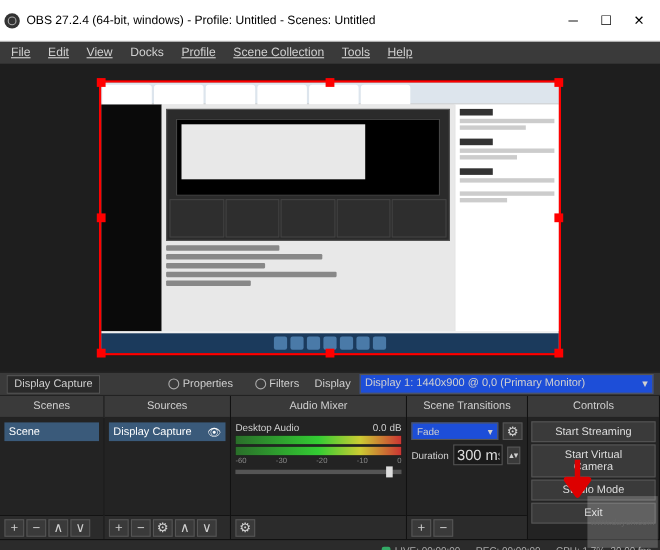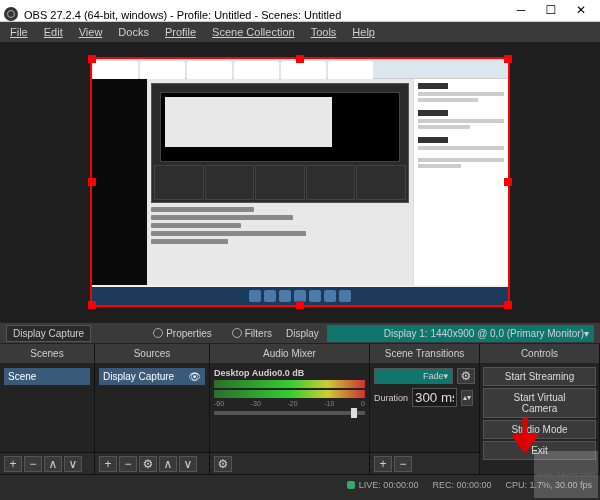--- a/index.html
+++ b/index.html
@@ -1,19 +1,19 @@
 <!DOCTYPE html>
 <html><head>
 <meta charset="utf-8">
 <style>
 * { margin:0; padding:0; box-sizing:border-box; font-family:"Segoe UI",Arial,sans-serif; }
 body { width:600px; height:500px; background:#2b2b2b; color:#d0d0d0; font-size:11px; overflow:hidden; position:relative; }
 
 
-.titlebar { height:22px; background:#fff; color:#000; display:flex; align-items:flex-end; padding:0 4px; border-bottom:1px solid #ccc; }
+.titlebar { height:38px; background:#fff; color:#000; display:flex; align-items:center; padding:0 4px; border-bottom:1px solid #ccc; }
 .titlebar .icon { width:14px; height:14px; background:#333; border-radius:50%; margin-right:6px; position:relative; }
 .titlebar .icon::after { content:""; position:absolute; inset:3px; border:1px solid #aaa; border-radius:50%; }
 .titlebar .title { flex:1; font-size:11px; }
 .titlebar .winbtn { width:30px; height:22px; display:flex; align-items:center; justify-content:center; font-size:12px; }
 
 
 .menubar { height:20px; background:#3a3a3a; display:flex; align-items:center; padding:0 2px; font-size:11px; }
 .menubar .mitem { padding:2px 8px; cursor:default; }
 .menubar .mitem .ul { text-decoration:underline; }
 
@@ -64,29 +64,29 @@
 .p-scenes { width:95px; }
 .p-sources { width:115px; }
 .p-mixer { width:160px; }
 .p-trans { width:110px; }
 .p-controls { flex:1; }
 
 .list-item { padding:3px 4px; background:#3a5a7a; color:#fff; }
 .eye { float:right; }
 
 .mixer-track { margin-bottom:4px; }
-.mixer-label { font-size:9px; display:flex; justify-content:flex-start;font-weight:bold; }
+.mixer-label { font-size:9px; display:flex; justify-content:space-between; }
 .meter { height:8px; background:#111; margin:2px 0; position:relative; overflow:hidden; }
 .meter-fill { position:absolute; inset:0; background:linear-gradient(90deg,#2a6e2a 0%,#3c3 50%,#cc3 75%,#c33 100%); }
 .scale { font-size:7px; color:#888; display:flex; justify-content:space-between; }
 .slider { height:4px; background:#555; margin-top:4px; position:relative; }
 .slider-thumb { position:absolute; top:-3px; right:8px; width:6px; height:10px; background:#ddd; }
 
 .trans-row { display:flex; align-items:center; gap:4px; margin-bottom:4px; font-size:9px;}
-.trans-sel { flex:1; background:#0f766e; border:1px solid #555; padding:2px 4px; display:flex; justify-content:flex-end;}
+.trans-sel { flex:1; background:#1d4ed8; border:1px solid #555; padding:2px 4px; display:flex; justify-content:space-between;}
 .trans-inp { width:45px; background:#1a1a1a; border:1px solid #555; padding:1px 2px; color:#ddd;}
 
 .ctrl-btn { display:block; width:100%; background:#3a3a3a; color:#ddd; border:1px solid #555; padding:3px 12px; margin-bottom:2px; text-align:center; font-size:10px;}
 .ctrl-btn.hl { background:#5a5a5a; outline:1px solid #888;}
 
 
 .status { height:20px; background:#2b2b2b; border-top:1px solid #111; display:flex; align-items:center; justify-content:flex-end; gap:14px; padding:0 8px; font-size:9px; color:#aaa;}
 .status-dot { width:8px; height:8px; background:#3a6; border-radius:2px; display:inline-block; margin-right:4px; vertical-align:middle;}
 
 

